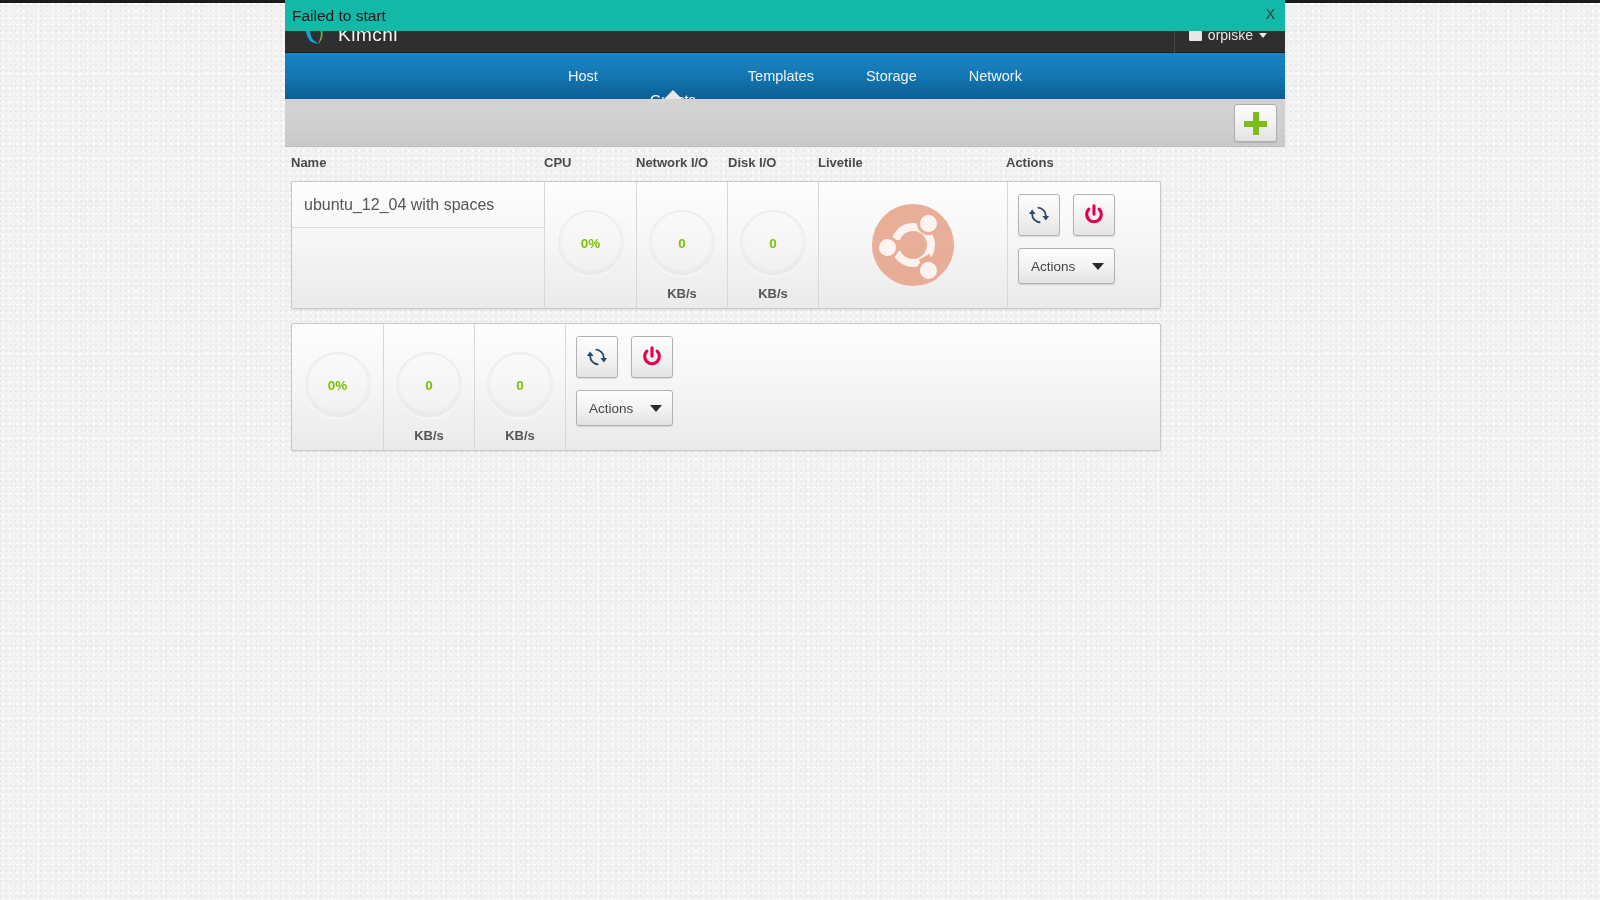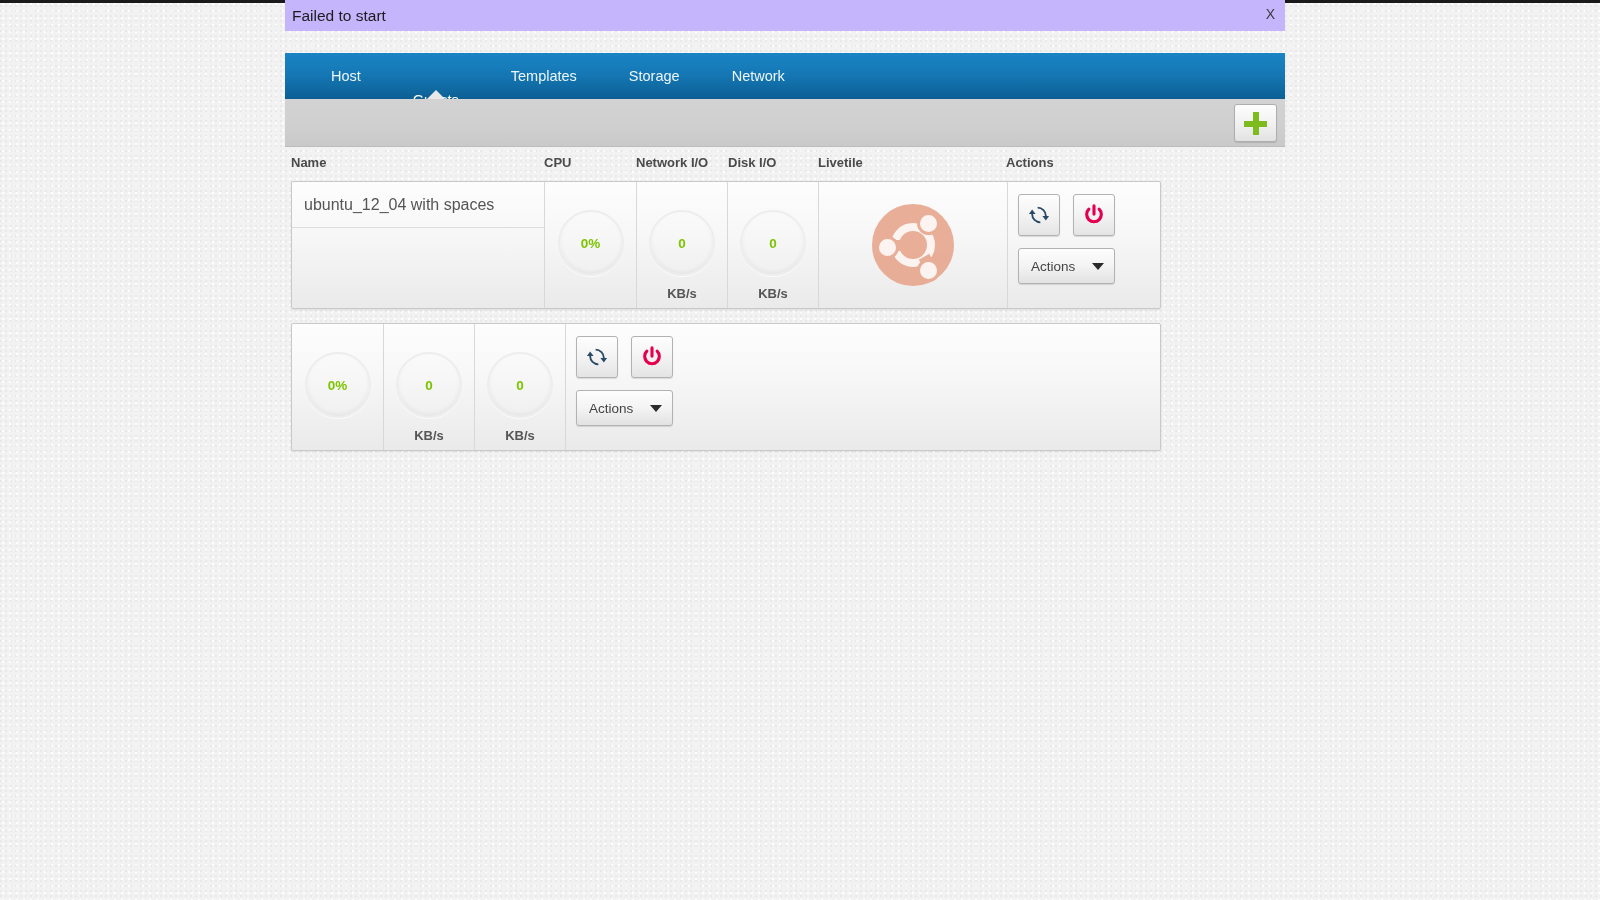--- a/index.html
+++ b/index.html
@@ -109,20 +109,21 @@
   .nav-bar {
     position: absolute;
     top: 50px;
     left: 0;
     width: 1000px;
     height: 46px;
     background: linear-gradient(to bottom, #1a84c4 0%, #1578b5 45%, #0c5f94 100%);
     display: flex;
     align-items: stretch;
     padding-left: 20px;
+    justify-content: center;
   }
 
   .nav-item {
     position: relative;
     display: flex;
     align-items: center;
     padding: 0 26px;
     color: #eef6fb;
     font-size: 14.5px;
     cursor: pointer;
@@ -373,21 +374,21 @@
     border-top: 7px solid #2a2a2a;
   }
 
   
   .alert-banner {
     position: absolute;
     top: 0;
     left: 285px;
     width: 1000px;
     height: 31px;
-    background: #c4b5fd;
+    background: #14b8a6;
     display: flex;
     align-items: center;
     z-index: 50;
   }
 
   .alert-text {
     padding-left: 7px;
     font-size: 15.5px;
     color: #1c1c1c;
   }
@@ -402,20 +403,38 @@
     line-height: 1;
   }
 </style>
 </head>
 <body>
 
 <div class="top-black-strip"></div>
 
 <div class="app-shell">
 
+  <div class="app-header">
+    <div class="brand">
+      <span class="brand-logo">
+        <svg width="28" height="28" viewBox="0 0 28 28">
+          <path d="M4 8 C4 18, 10 24, 17 22 C11 21, 8 16, 8 8 Z" fill="#18a0d8"></path>
+          <path d="M17 4 C22 10, 22 18, 16 23 C21 13, 19 9, 15 5 Z" fill="#5fbf3f"></path>
+          <circle cx="17" cy="5" r="2.6" fill="#f07f2a"></circle>
+        </svg>
+      </span>
+      <span class="brand-name">Kimchi</span>
+    </div>
+
+    <div class="user-menu">
+      <span class="user-icon"></span>
+      <span>orpiske</span>
+      <span class="caret-down"></span>
+    </div>
+  </div>
 
   <div class="nav-bar">
     <div class="nav-item">
       <span>Host</span>
     </div>
     <div class="nav-item active">
       <span>Guests</span>
       <span class="nav-arrow"></span>
     </div>
     <div class="nav-item">

